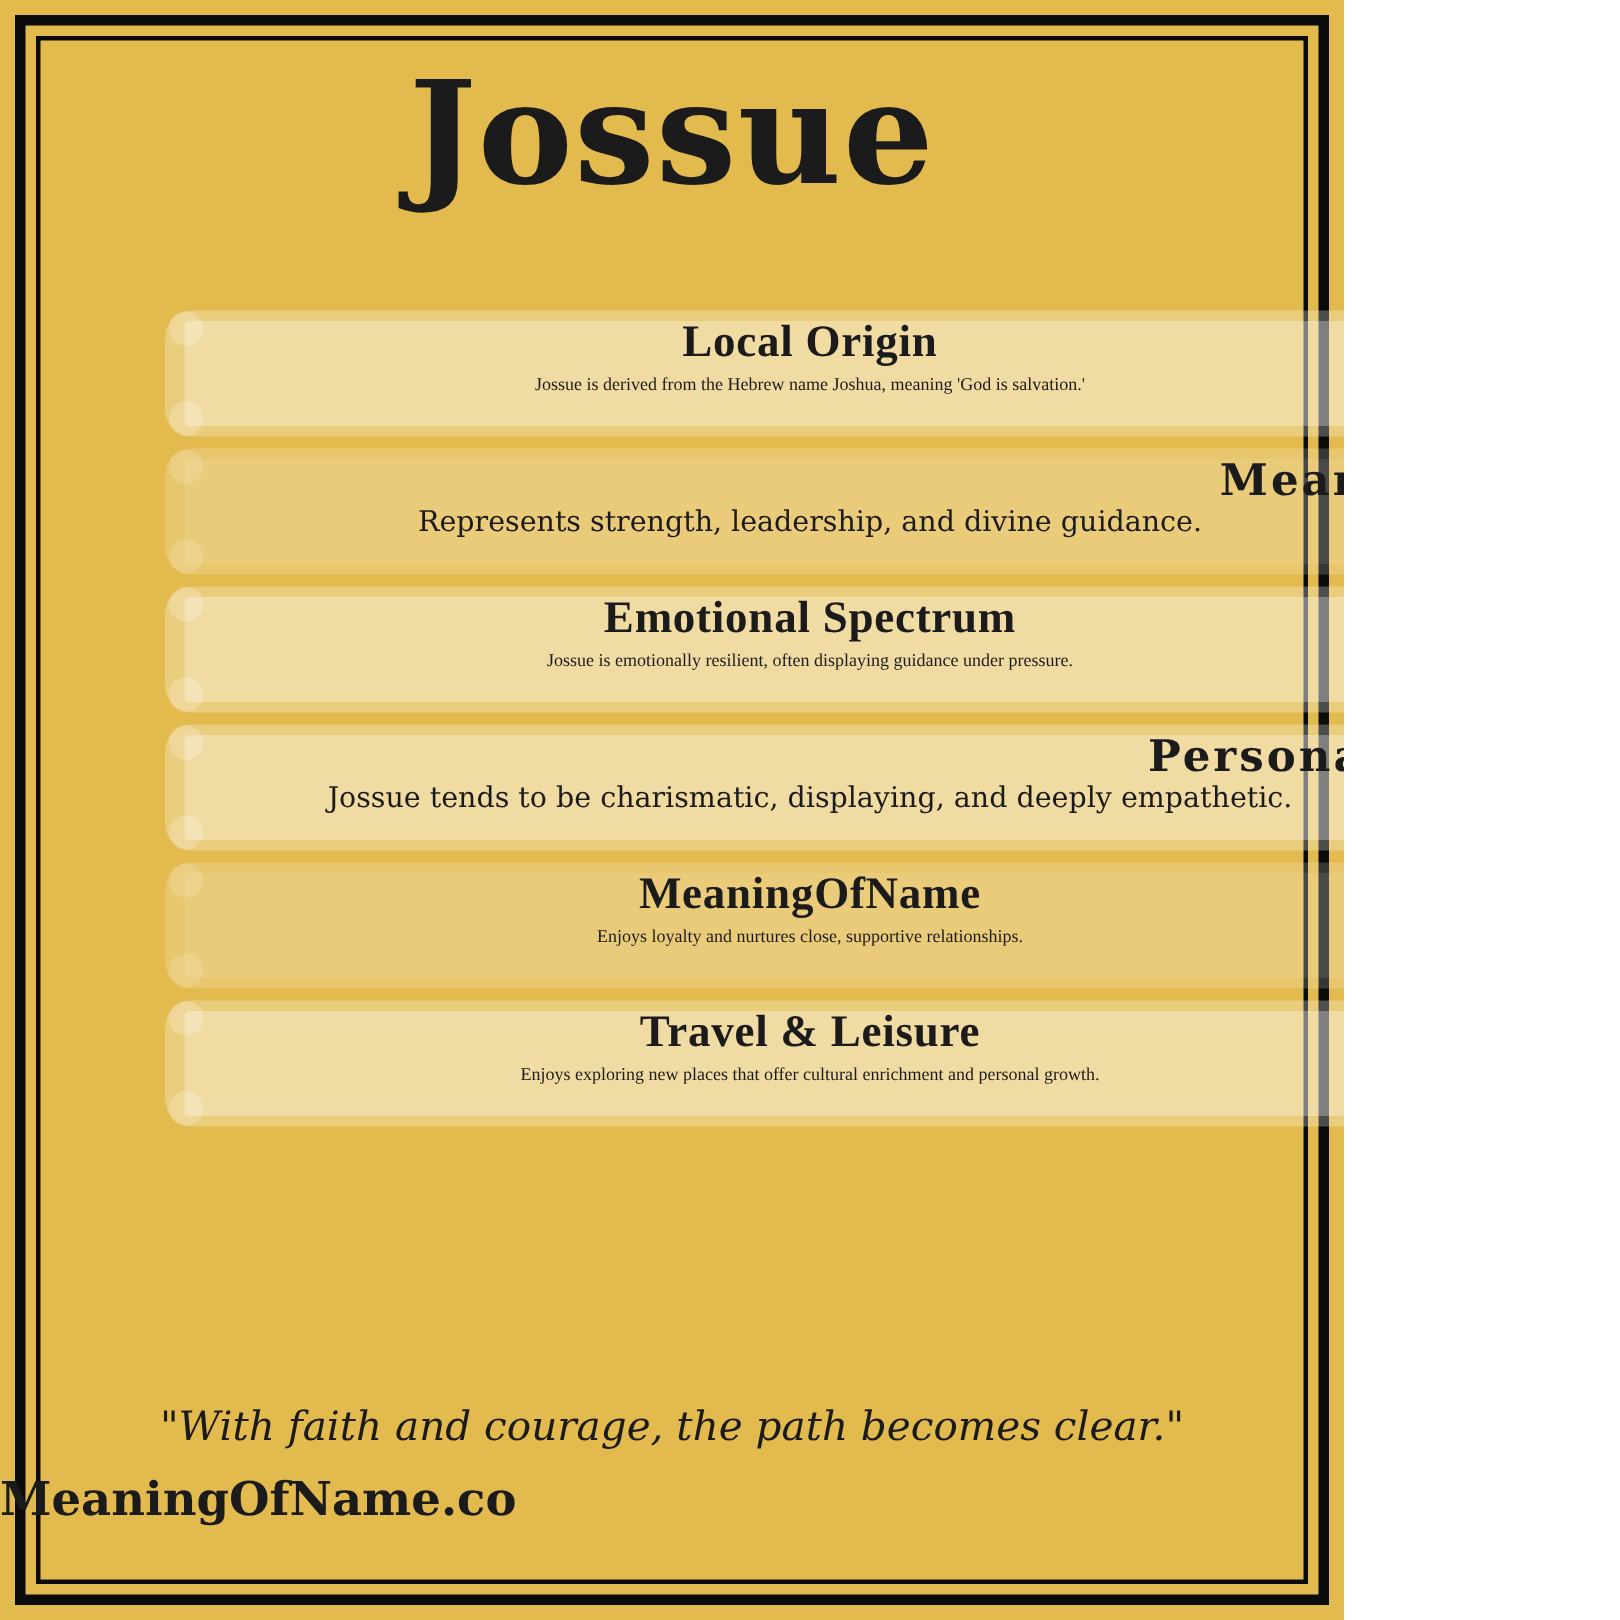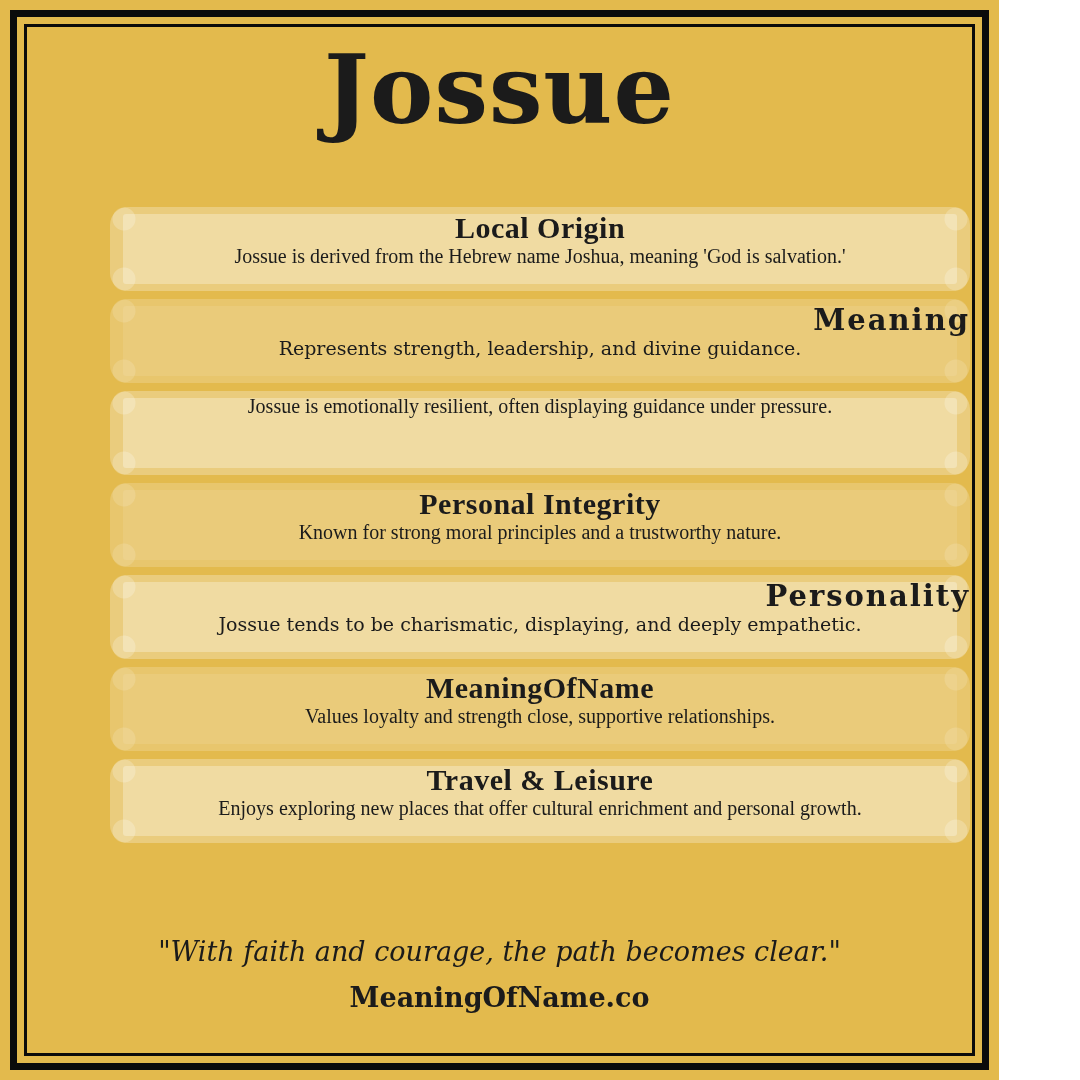--- a/index.html
+++ b/index.html
@@ -1,18 +1,18 @@
 <!DOCTYPE html>
 <html><head>
 <meta charset="utf-8">
 <style>
   html, body { margin: 0; padding: 0; }
   .poster {
     position: relative;
-    width: 999px;
+    width: 896px;
     height: 1080px;
     background: #e3ba4d;
     overflow: hidden;
     color: #1b1b1b;
     font-family: "Liberation Serif", serif;
   }
   .frame-outer {
     position: absolute;
     inset: 10px;
     border: 7px solid #0b0b0b;
@@ -87,21 +87,21 @@
   }
   .card h2 {
     margin: 0;
     font-weight: bold;
     font-size: 30px;
     line-height: 34px;
     letter-spacing: 0.5px;
   }
   .card p {
     margin: 0;
-    font-size: 20px;
+    font-size: 12px;
     line-height: 22px;
   }
   .card.wide h2, .card.wide p { font-family: "DejaVu Serif", serif; }
   .card.wide h2 { letter-spacing: 2px; font-size: 29px; text-align: right; }
   .card.wide p { font-size: 19px; }
   .quote {
     position: absolute;
     top: 936px;
     left: 0;
     width: 100%;
@@ -110,24 +110,23 @@
     font-family: "DejaVu Serif", serif;
     font-style: italic;
     font-size: 27px;
   }
   .brand {
     position: absolute;
     top: 982px;
     left: 0;
     width: 100%;
     margin: 0;
-    text-align: center;
     font-family: "DejaVu Serif", serif;
     font-weight: bold;
-    font-size: 27px;
+    font-size: 31px;
   }
 </style>
 </head>
 <body>
 
 <div class="poster">
   <div class="frame-outer"></div>
   <div class="frame-inner"></div>
 
   <h1 class="title">Jossue</h1>
@@ -143,42 +142,37 @@
 
     <section class="card dim wide">
       <div class="card-content">
         <h2>Meaning</h2>
         <p>Represents strength, leadership, and divine guidance.</p>
       </div>
     </section>
 
     <section class="card">
       <div class="card-content">
+        <h2>Emotional Spectrum</h2>
         <p>Jossue is emotionally resilient, often displaying guidance under pressure.</p>
       </div>
     </section>
 
-    <section class="card dim">
-      <div class="card-content">
-        <h2>Personal Integrity</h2>
-        <p>Known for strong moral principles and a trustworthy nature.</p>
-      </div>
-    </section>
 
     <section class="card wide">
       <div class="card-content">
         <h2>Personality</h2>
         <p>Jossue tends to be charismatic, displaying, and deeply empathetic.</p>
       </div>
     </section>
 
     <section class="card dim">
       <div class="card-content">
         <h2>MeaningOfName</h2>
-        <p>Values loyalty and strength close, supportive relationships.</p>
+        <p>Enjoys loyalty and nurtures close, supportive relationships.</p>
       </div>
     </section>
 
     <section class="card">
       <div class="card-content">
         <h2>Travel &amp; Leisure</h2>
         <p>Enjoys exploring new places that offer cultural enrichment and personal growth.</p>
       </div>
     </section>
 

